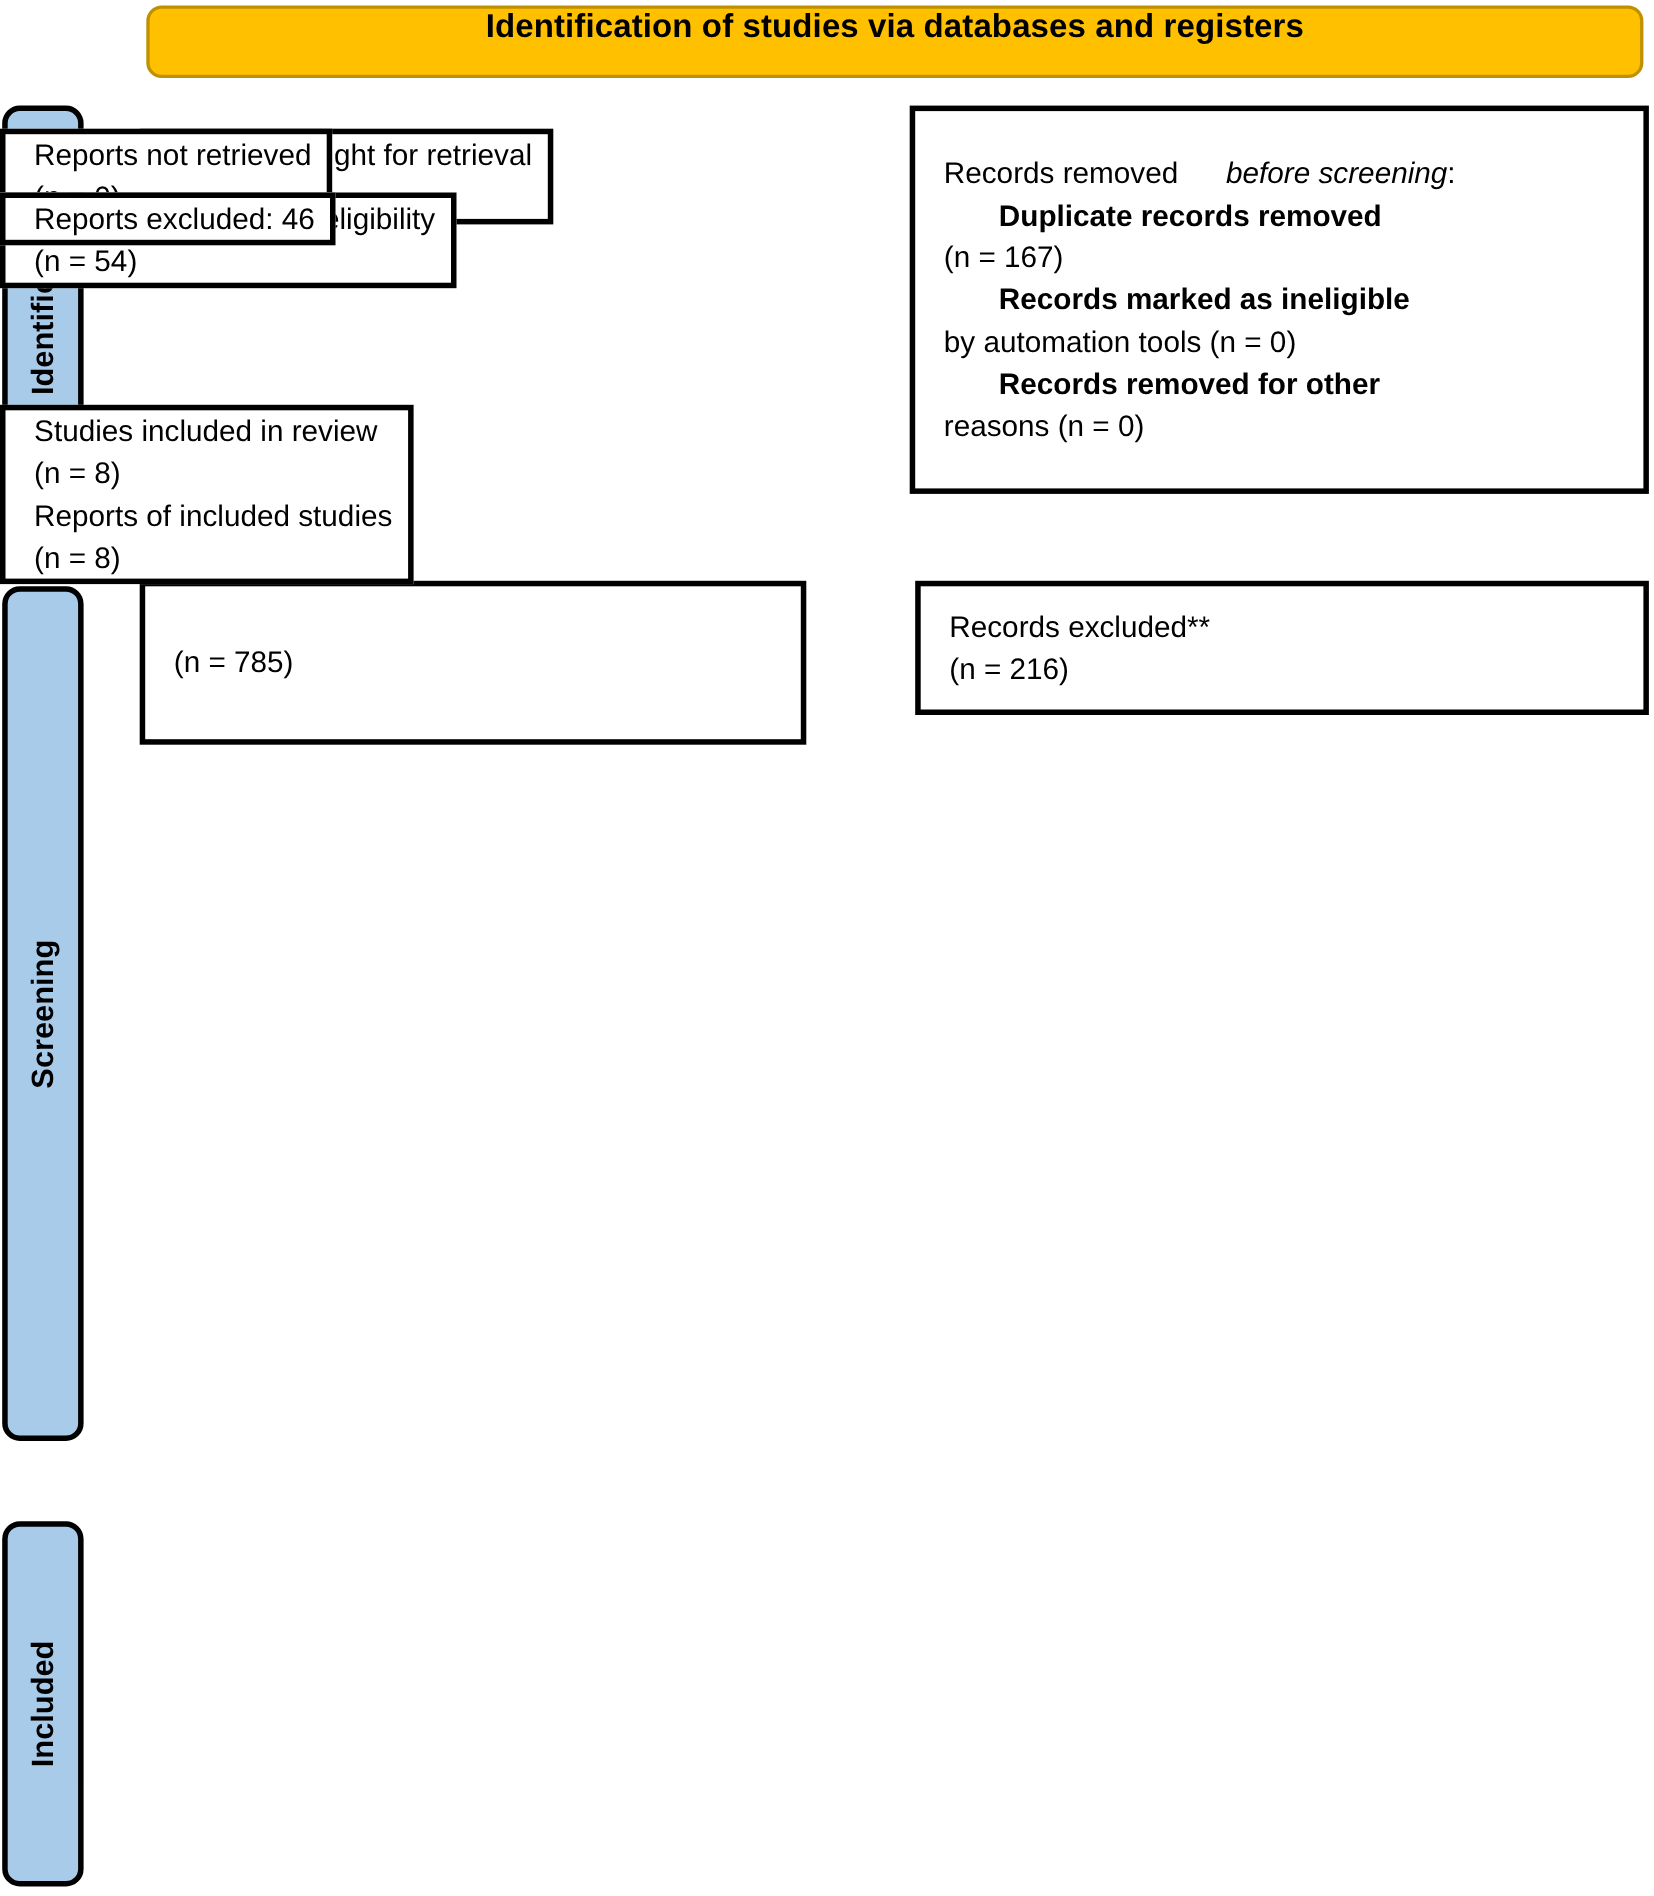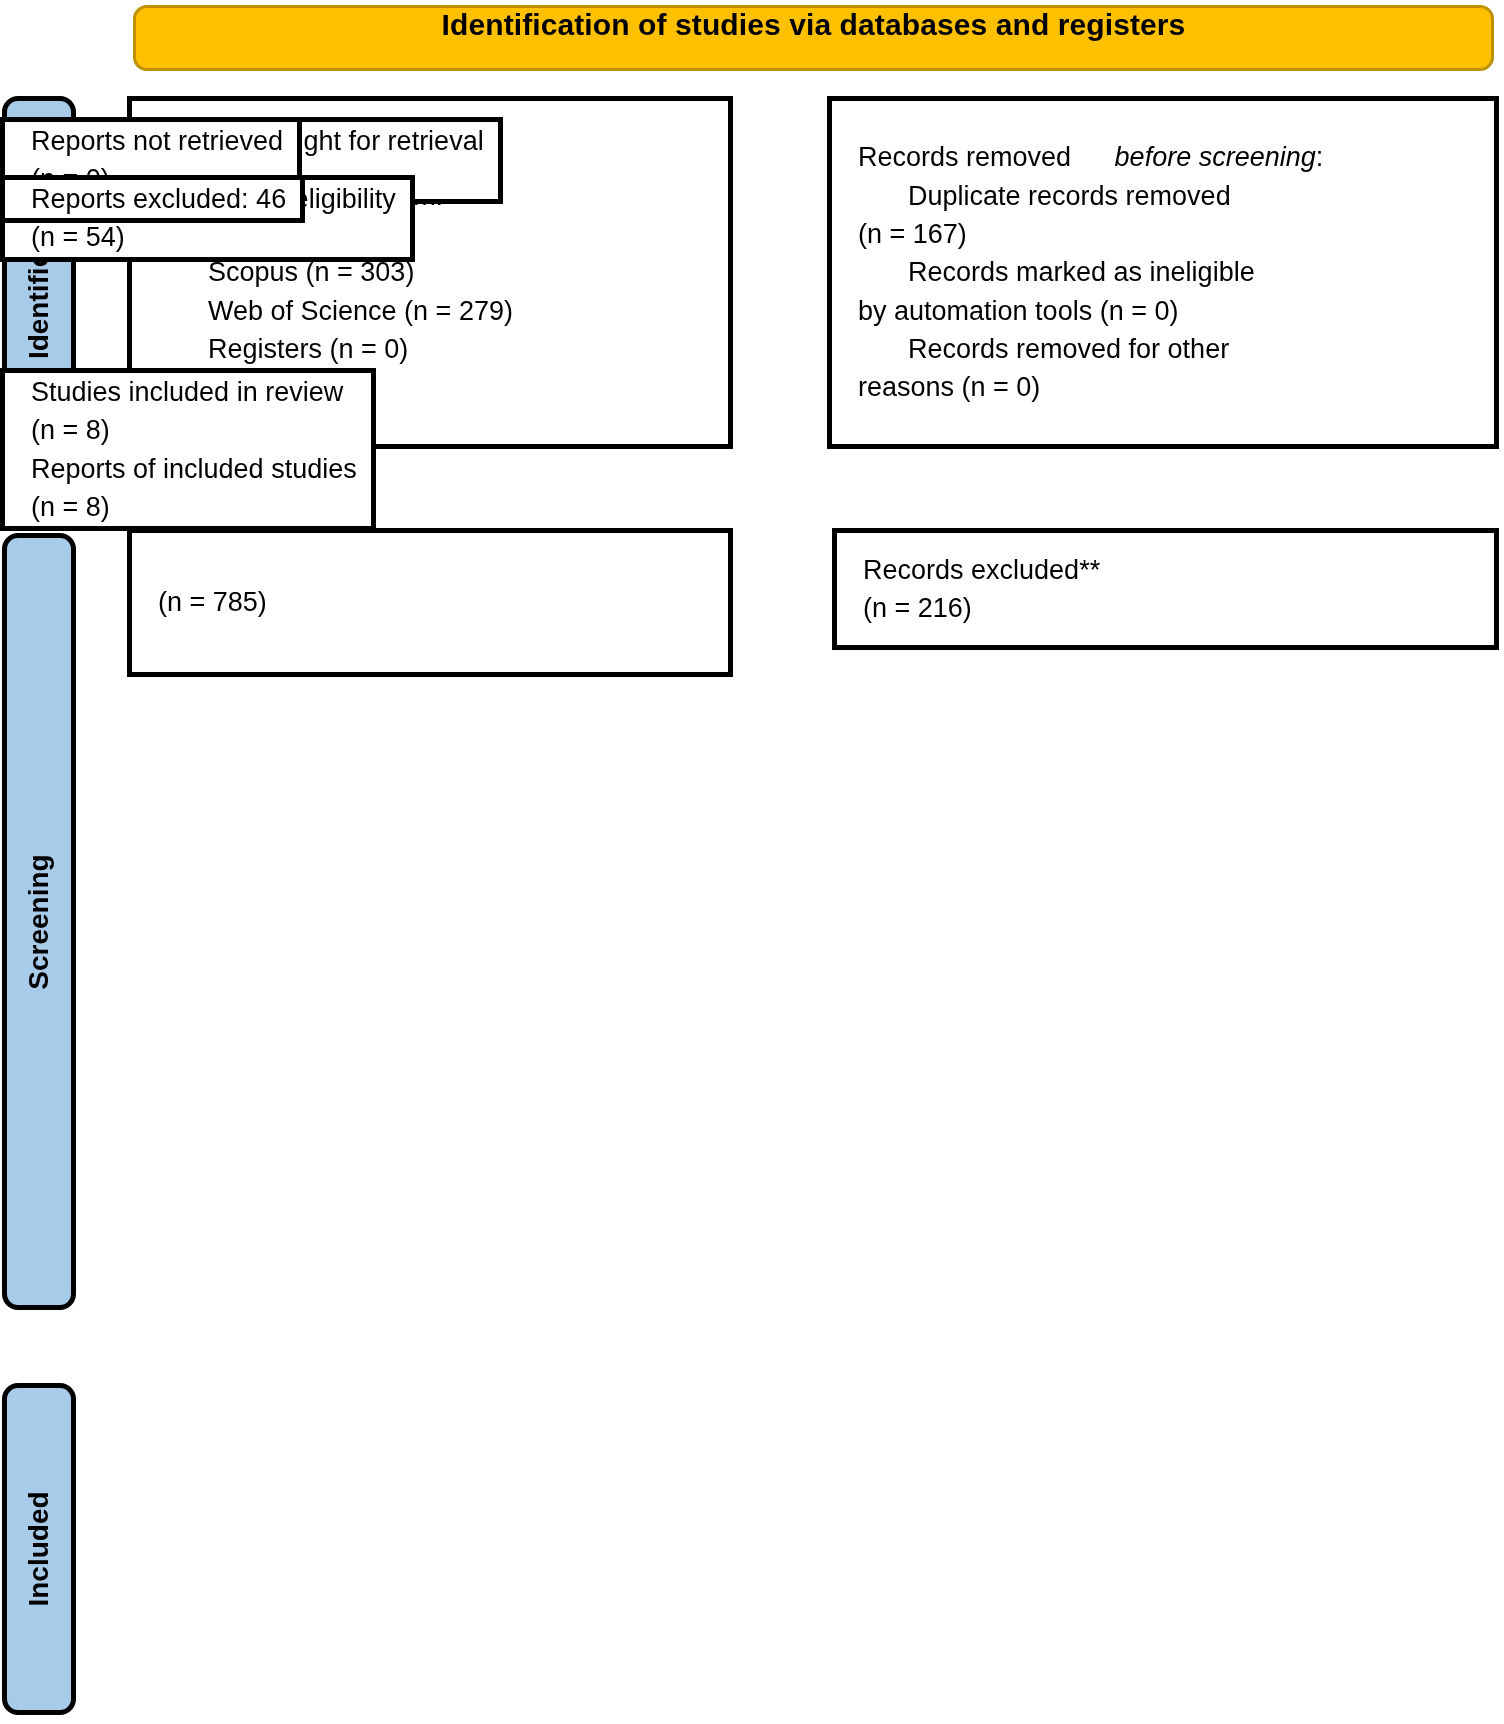--- a/index.html
+++ b/index.html
@@ -75,21 +75,21 @@
     align-items: center;
   }
   .pbox-inner {
     padding-left: 26px;
     padding-right: 14px;
     font-size: 27px;
     line-height: 1.42;
     color: #000000;
     width: 100%;
   }
-  .indent { padding-left: 50px; }
+  .indent { padding-left: 50px; font-weight: bold; }
   .ital { font-style: italic; margin-left: 36px; }
   .sup { font-size: 27px; vertical-align: baseline; }
 
   
   #box-identified        { left: 127px; top: 96px;   width: 606px; height: 353px; }
   #box-removed           { left: 827px; top: 96px;   width: 672px; height: 353px; }
   #box-screened          { left: 127px; top: 528px;  width: 606px; height: 149px; }
   #box-excluded          { left: 832px; top: 528px;  width: 667px; height: 122px; }
   #box-sought            { left: 127px; top": 0;     }
   #box-sought            { left: 127px; top: 760px;  width: 606px; height: 152px; }
@@ -136,29 +136,20 @@
   </div>
 
   <div class="phase-bar" id="phase-screening">
     <span class="phase-bar-label">Screening</span>
   </div>
 
   <div class="phase-bar" id="phase-included">
     <span class="phase-bar-label">Included</span>
   </div>
 
-  <div class="pbox" id="box-identified">
-    <div class="pbox-inner">
-      <div>Records identified from:</div>
-      <div class="indent">PubMed (n = 60)</div>
-      <div class="indent">Scopus (n = 303)</div>
-      <div class="indent">Web of Science (n = 279)</div>
-      <div class="indent">Registers (n = 0)</div>
-    </div>
-  </div>
 
   <div class="pbox" id="box-removed">
     <div class="pbox-inner">
       <div><span>Records removed </span><span class="ital">before screening</span><span>:</span></div>
       <div class="indent">Duplicate records removed</div>
       <div>(n = 167)</div>
       <div class="indent">Records marked as ineligible</div>
       <div>by automation tools (n = 0)</div>
       <div class="indent">Records removed for other</div>
       <div>reasons (n = 0)</div>

